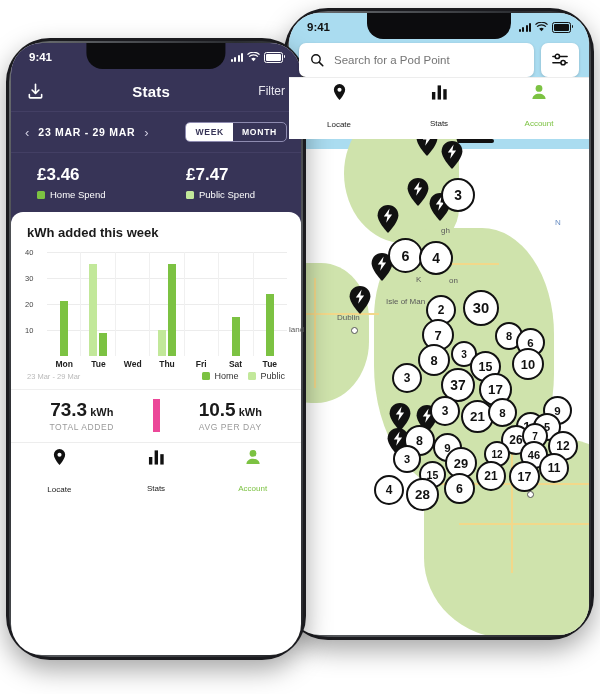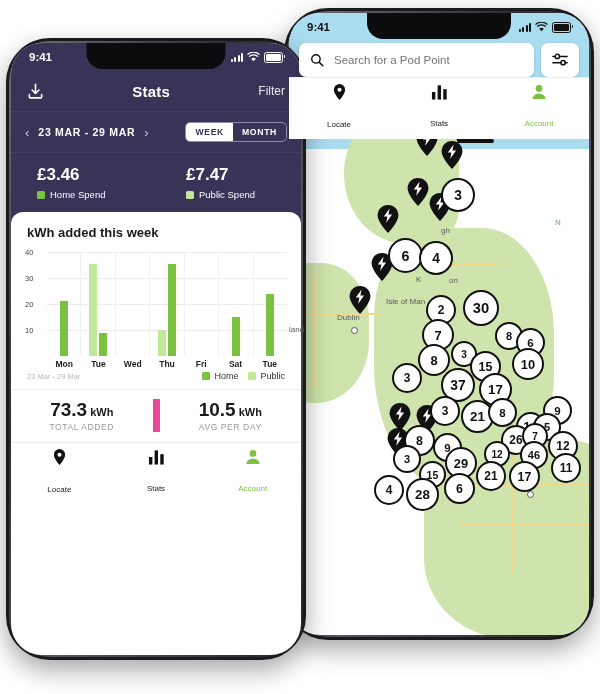--- a/index.html
+++ b/index.html
@@ -257,21 +257,21 @@
           <div class="cluster" style="left: 244px; top: 400px; width: 24px; height: 24px; font-size: 11.04px; pointer-events: auto;">5</div>
           <div class="cluster" style="left: 212px; top: 412px; width: 26px; height: 26px; font-size: 11.96px; pointer-events: auto;">26</div>
           <div class="cluster" style="left: 233px; top: 410px; width: 22px; height: 22px; font-size: 10.12px; pointer-events: auto;">7</div>
           <div class="cluster" style="left: 259px; top: 418px; width: 26px; height: 26px; font-size: 11.96px; pointer-events: auto;">12</div>
           <div class="cluster" style="left: 115px; top: 412px; width: 27px; height: 27px; font-size: 12.42px; pointer-events: auto;">8</div>
           <div class="cluster" style="left: 104px; top: 432px; width: 24px; height: 24px; font-size: 11.04px; pointer-events: auto;">3</div>
           <div class="cluster" style="left: 144px; top: 420px; width: 25px; height: 25px; font-size: 11.5px; pointer-events: auto;">9</div>
           <div class="cluster" style="left: 156px; top: 434px; width: 28px; height: 28px; font-size: 12.88px; pointer-events: auto;">29</div>
           <div class="cluster" style="left: 195px; top: 428px; width: 22px; height: 22px; font-size: 10.12px; pointer-events: auto;">12</div>
           <div class="cluster" style="left: 231px; top: 428px; width: 24px; height: 24px; font-size: 11.04px; pointer-events: auto;">46</div>
-          <div class="cluster" style="left: 262px; top: 440px; width: 26px; height: 26px; font-size: 11.96px; pointer-events: auto;">11</div>
+          <div class="cluster" style="left: 250px; top: 440px; width: 26px; height: 26px; font-size: 11.96px; pointer-events: auto;">11</div>
           <div class="cluster" style="left: 130px; top: 448px; width: 23px; height: 23px; font-size: 10.58px; pointer-events: auto;">15</div>
           <div class="cluster" style="left: 187px; top: 448px; width: 26px; height: 26px; font-size: 11.96px; pointer-events: auto;">21</div>
           <div class="cluster" style="left: 220px; top: 448px; width: 27px; height: 27px; font-size: 12.42px; pointer-events: auto;">17</div>
           <div class="cluster" style="left: 155px; top: 460px; width: 27px; height: 27px; font-size: 12.42px; pointer-events: auto;">6</div>
           <div class="cluster" style="left: 117px; top: 465px; width: 29px; height: 29px; font-size: 13.34px; pointer-events: auto;">28</div>
           <div class="cluster" style="left: 85px; top: 462px; width: 26px; height: 26px; font-size: 11.96px; pointer-events: auto;">4</div>
         </div>
 
       <div class="map-spacer"></div>
 

